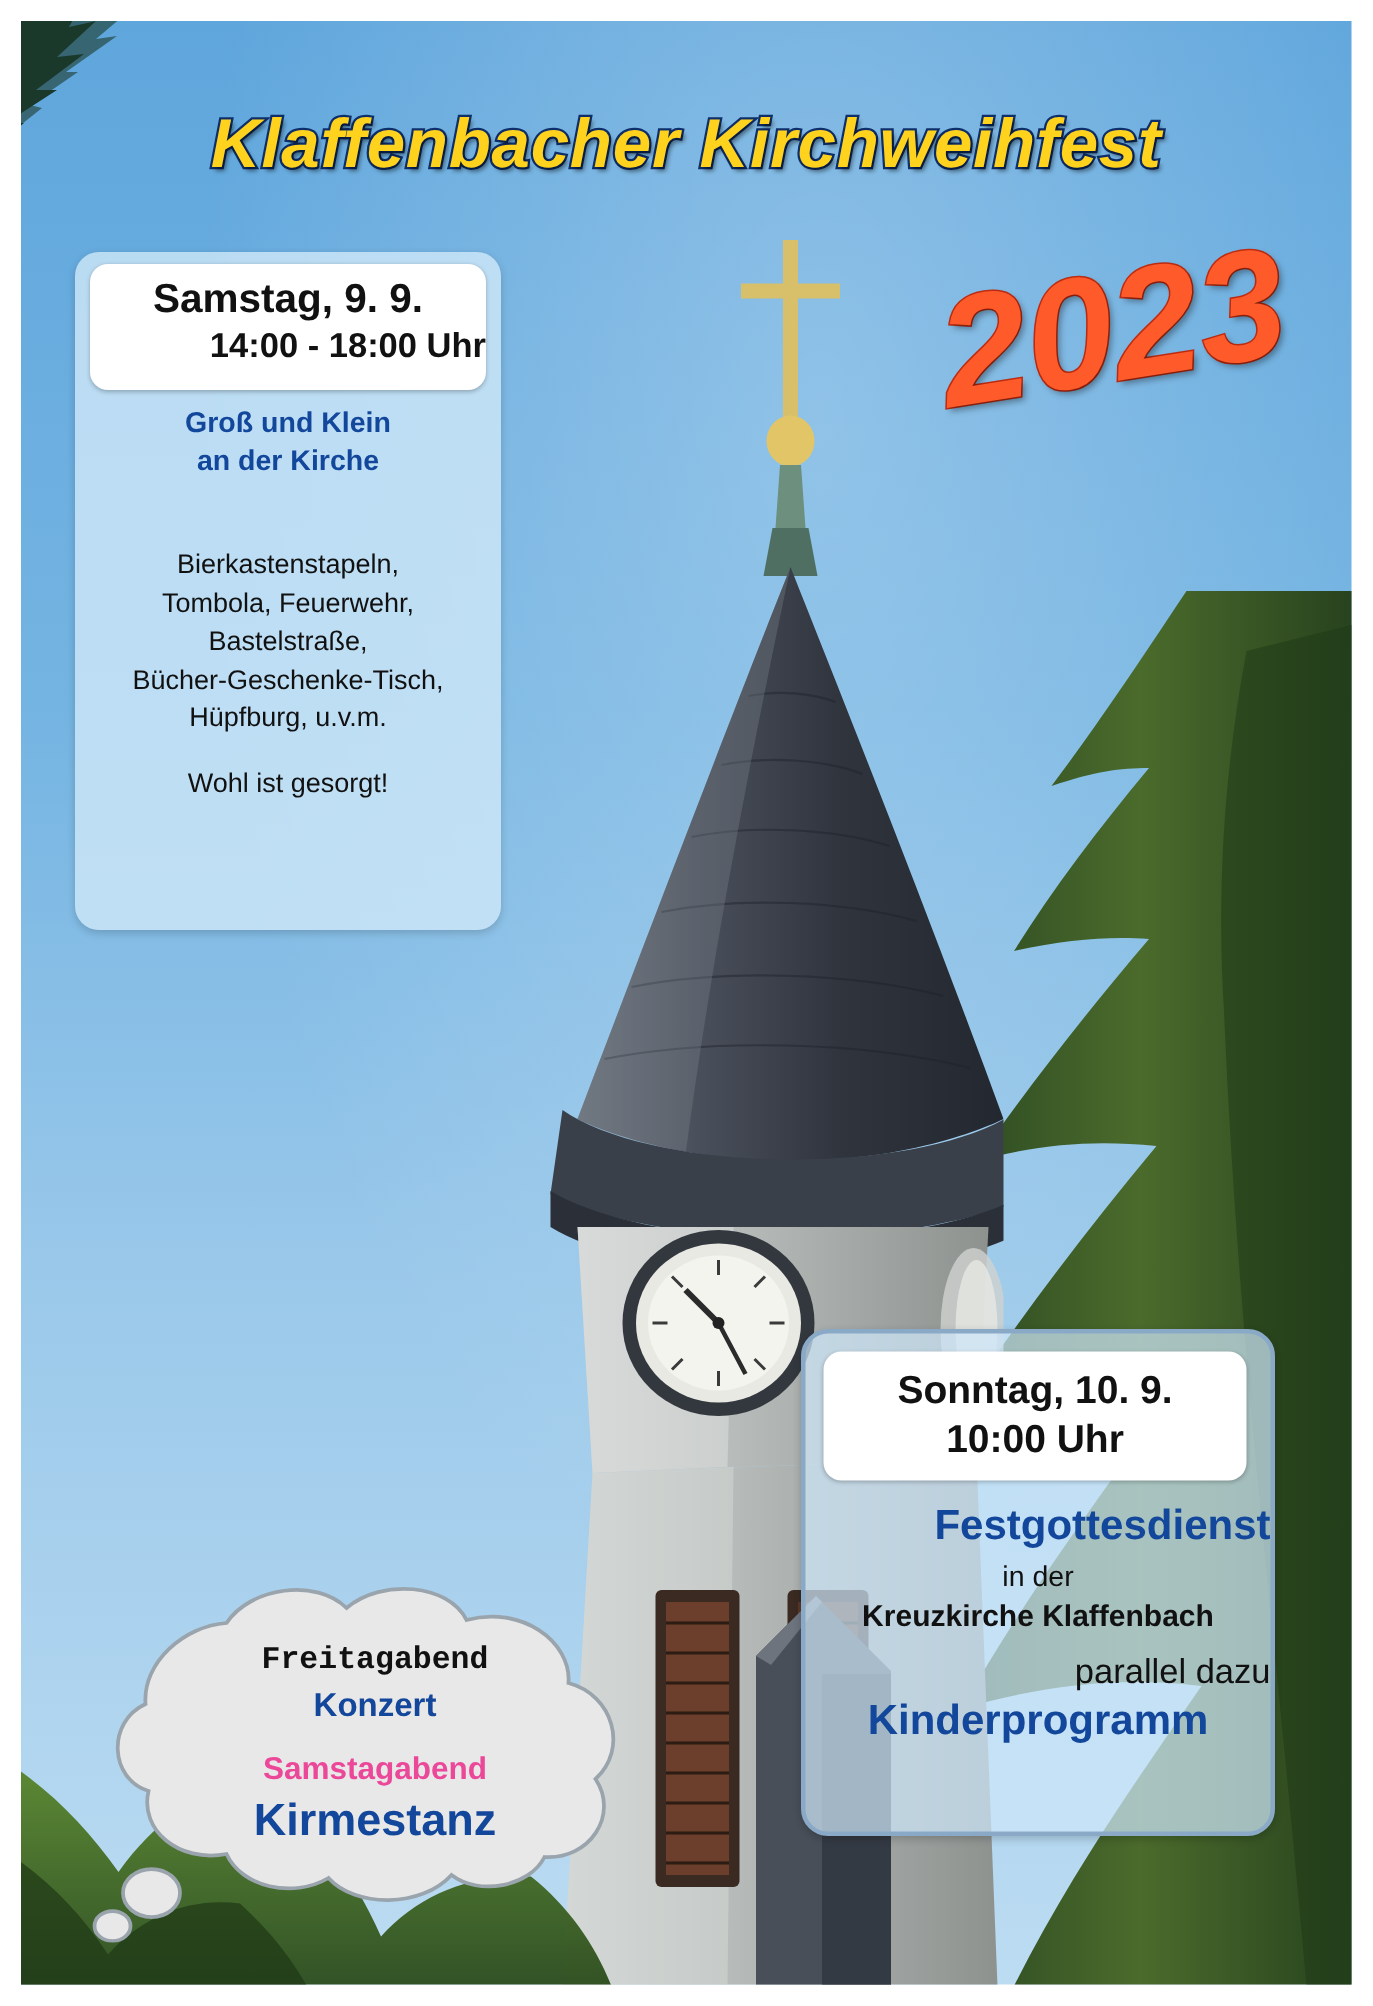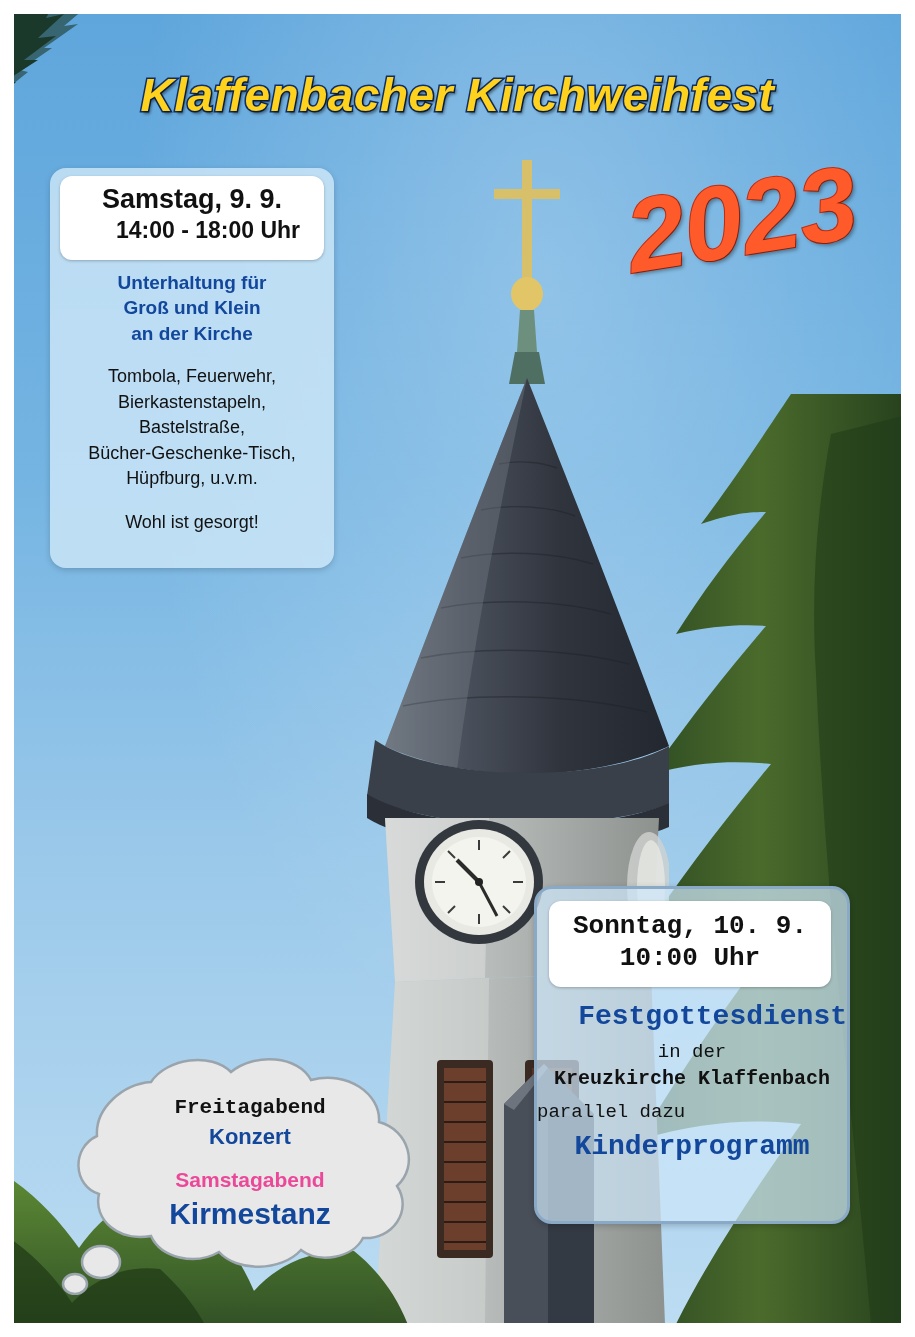--- a/index.html
+++ b/index.html
@@ -93,21 +93,21 @@
     paint-order: stroke fill;
     transform: rotate(-9deg);
     text-shadow: 2px 3px 4px rgba(0,0,0,0.35);
   }
   
   .panel-saturday {
     position: absolute;
     left: 50px;
     top: 168px;
     width: 284px;
-    height: 400px;
+    height: 452px;
     background: rgba(205, 230, 248, 0.82);
     border-radius: 16px;
     box-shadow: 0 2px 6px rgba(0,0,0,0.18);
     text-decoration: underline;
   }
   .white-box {
     position: absolute;
     background: #ffffff;
     border-radius: 12px;
     box-shadow: 0 1px 3px rgba(0,0,0,0.25);
@@ -119,21 +119,21 @@
     height: 84px;
   }
   .sat-date {
     text-align: center;
     font-size: 27px;
     font-weight: bold;
     color: #111111;
     margin-top: 8px;
   }
   .sat-time {
-    text-align: center;
+    text-align: right;
     font-size: 23px;
     font-weight: bold;
     color: #111111;
     margin-top: 2px;
     padding-left: 32px;
   }
   .sat-head {
     position: absolute;
     left: 0; right: 0;
     top: 102px;
@@ -165,21 +165,20 @@
   .panel-sunday {
     position: absolute;
     left: 534px;
     top: 886px;
     width: 310px;
     height: 332px;
     background: rgba(205, 230, 248, 0.72);
     border: 3px solid #8aa9c7;
     border-radius: 18px;
     box-shadow: 0 2px 6px rgba(0,0,0,0.2);
-    font-family: Liberation Mono, monospace;
   }
   .sun-white {
     left: 12px;
     top: 12px;
     width: 282px;
     height: 86px;
   }
   .sun-date {
     text-align: center;
     font-size: 26px;
@@ -217,23 +216,24 @@
     top: 178px;
     text-align: center;
     font-size: 20px;
     font-weight: bold;
     color: #111111;
   }
   .sun-parallel {
     position: absolute;
     left: 0; right: 0;
     top: 212px;
-    text-align: left;
-    font-size: 19px;
-    color: #111111;
+    text-align: right;
+    font-size: 23px;
+    color: #111111;
+    padding-left: 44px;
   }
   .sun-kids {
     position: absolute;
     left: 0; right: 0;
     top: 242px;
     text-align: center;
     font-size: 28px;
     font-weight: bold;
     color: #12479b;
   }
@@ -425,27 +425,26 @@
   <div class="title">Klaffenbacher Kirchweihfest</div>
 
   <div class="year">2023</div>
 
   <div class="panel-saturday">
     <div class="white-box sat-white">
       <div class="sat-date">Samstag, 9. 9.</div>
       <div class="sat-time">14:00 - 18:00  Uhr</div>
     </div>
     <div class="sat-head">
-      <div>Unterhaltung für</div>
       <div>Groß und Klein</div>
       <div>an der Kirche</div>
     </div>
     <div class="sat-list">
+      <div>Bierkastenstapeln,</div>
       <div>Tombola, Feuerwehr,</div>
-      <div>Bierkastenstapeln,</div>
       <div>Bastelstraße,</div>
       <div>Bücher-Geschenke-Tisch,</div>
       <div>Hüpfburg, u.v.m.</div>
     </div>
     <div class="sat-note">
       <div>Wohl ist gesorgt!</div>
     </div>
   </div>
 
   <div class="panel-sunday">

